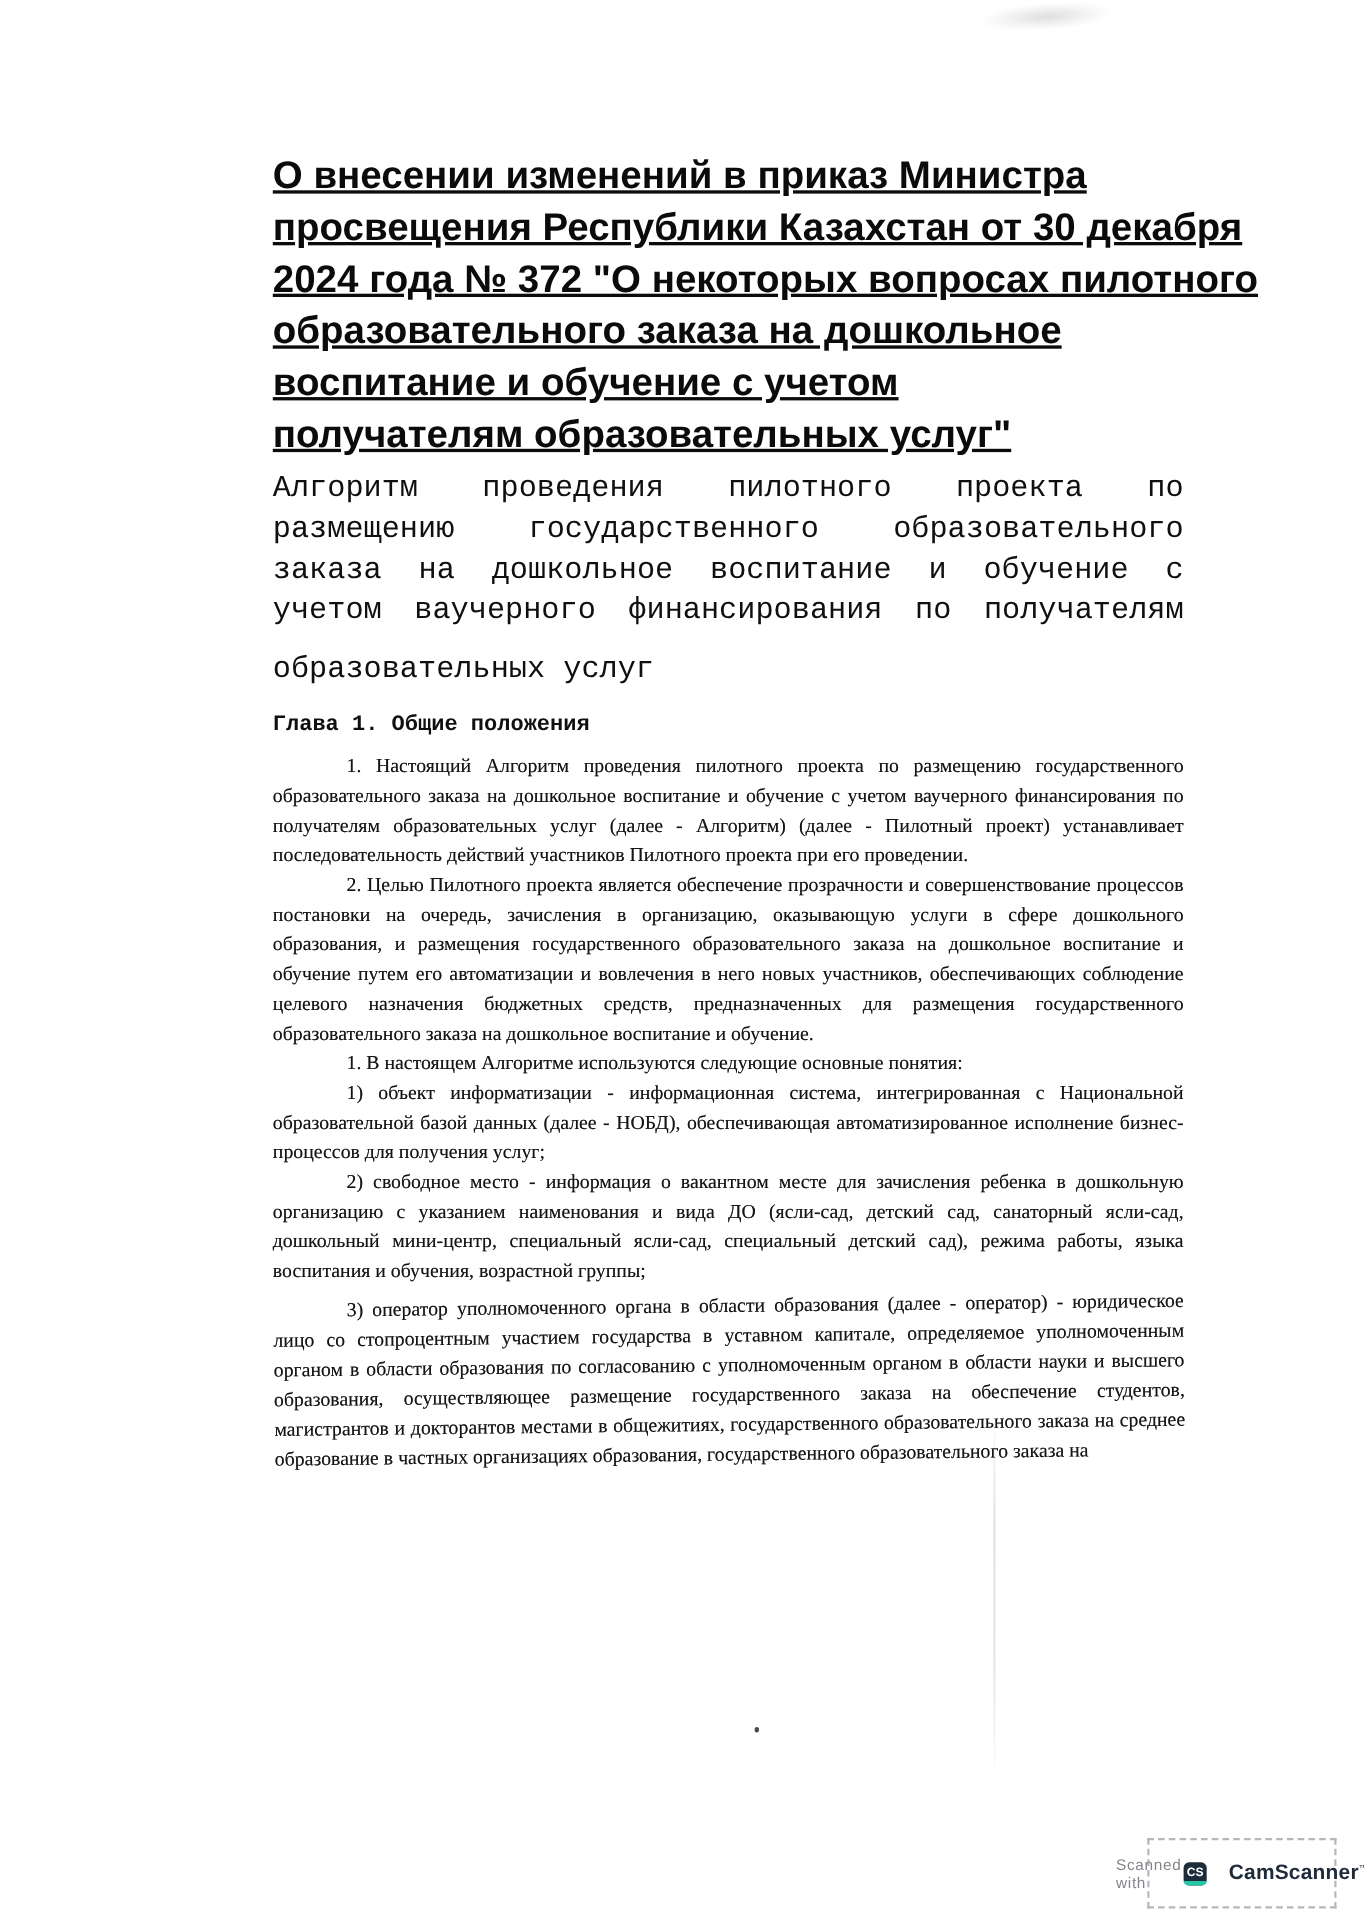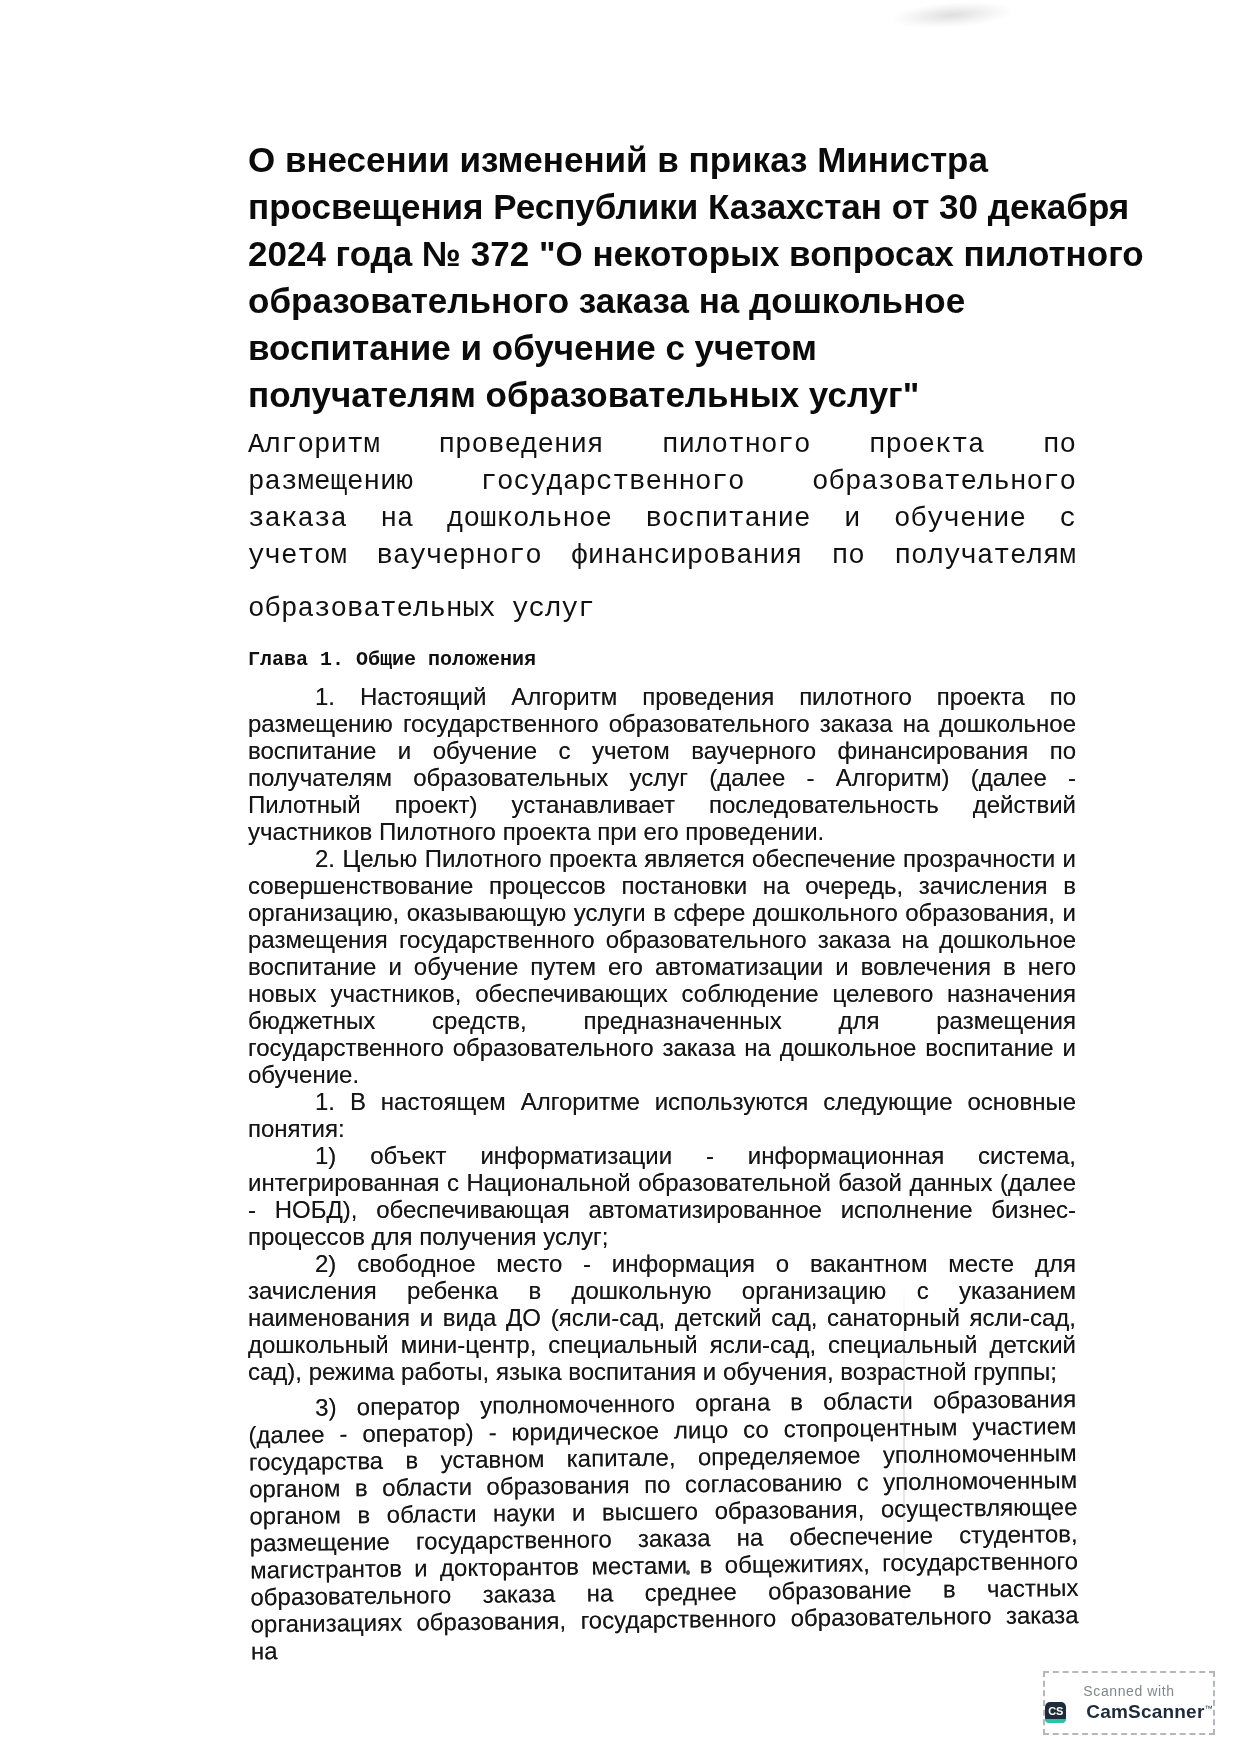--- a/index.html
+++ b/index.html
@@ -21,21 +21,21 @@
   
   .doc-title {
     margin-top: 136px;
     font-family: "Liberation Sans", "DejaVu Sans", sans-serif;
     font-weight: 700;
     font-size: 35px;
     line-height: 47px;
     color: #0b0b0b;
     letter-spacing: 0px;
   }
-  .doc-title > div { white-space: nowrap; }
+  .doc-title > div { white-space: nowrap; text-decoration: underline; }
   
   .doc-subtitle {
     margin-top: 8px;
     font-family: "Liberation Mono", "DejaVu Sans Mono", monospace;
     font-weight: 400;
     font-size: 27.5px;
     line-height: 37px;
     color: #101010;
   }
   .doc-subtitle > div { text-align: justify; text-align-last: justify; }
@@ -45,22 +45,22 @@
     font-family: "Liberation Mono", "DejaVu Sans Mono", monospace;
     font-weight: 700;
     font-size: 20px;
     line-height: 37px;
     color: #101010;
     white-space: nowrap;
   }
   
   .doc-body {
     margin-top: 5px;
-    font-family: Liberation Sans, sans-serif;
-    font-size: 24px;
+    font-family: Liberation Serif, serif;
+    font-size: 18px;
     line-height: 27px;
     color: #151515;
     text-shadow: 0 0 0.4px rgba(0,0,0,0.55);
   }
   .doc-body p {
     margin: 0;
     text-align: justify;
     text-indent: 67px;
   }
   .doc-body p:last-child {
@@ -90,21 +90,21 @@
   }
   
   .cam-badge {
     position: absolute;
     right: 25px; bottom: 20px;
     width: 172px; height: 64px;
     box-sizing: border-box;
     border: 2px dashed #b4b8bd;
     background: #ffffff;
     display: flex;
-    flex-direction: column;
+    flex-direction: row;
     align-items: center;
     justify-content: center;
     gap: 2px;
     font-family: "Liberation Sans", "DejaVu Sans", sans-serif;
   }
   .cam-line1 {
     font-size: 14px;
     color: var(--cam-gray, #83878c);
     letter-spacing: 0.6px;
   }

